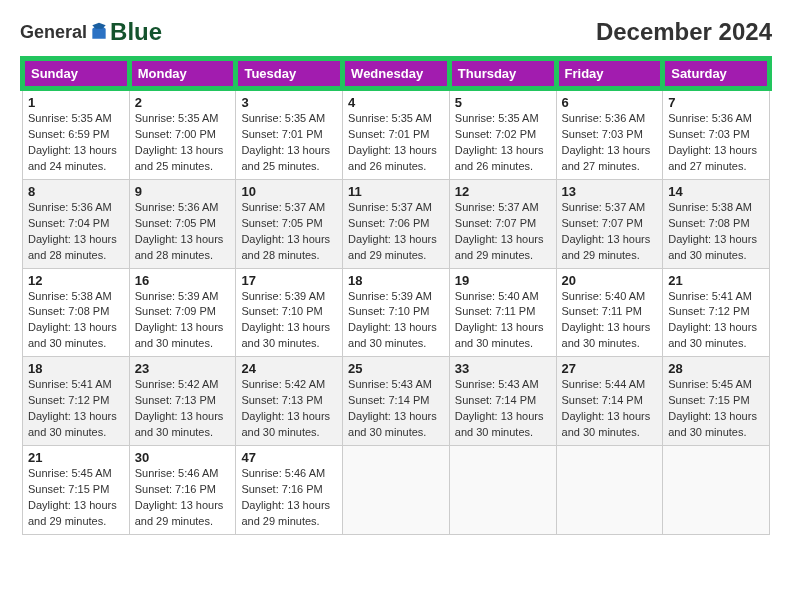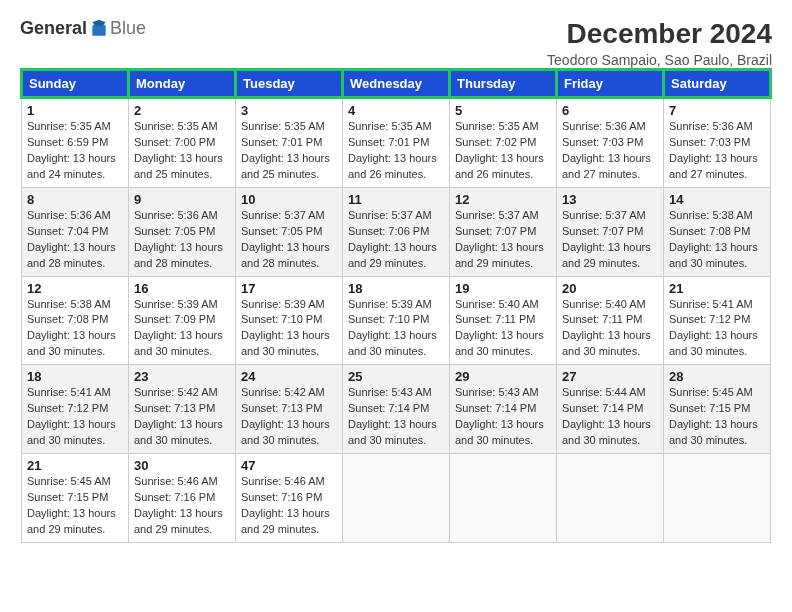--- a/index.html
+++ b/index.html
@@ -12,62 +12,62 @@
     }
     .page {
       width: 792px;
       height: 612px;
       padding: 18px 20px 10px 20px;
     }
     .header {
       display: flex;
       justify-content: space-between;
       align-items: flex-start;
-      margin-bottom: 0;
+      margin-bottom: 10px;
     }
     .logo {
       display: flex;
       flex-direction: column;
       align-items: flex-start;
     }
     .logo-text {
       display: flex;
       align-items: center;
     }
     .logo-icon {
       width: 20px;
       height: 20px;
       margin-left: 2px;
     }
     .title-section {
       text-align: right;
     }
     .month-title {
-      font-size: 28px;
+      font-size: 24px;
       font-weight: bold;
       color: #333;
     }
     .subtitle {
       font-size: 14px;
       color: #555;
       margin-top: 2px;
     }
     .calendar {
       width: 100%;
       border-collapse: collapse;
       table-layout: fixed;
     }
     .calendar th {
-      background-color: #1d4ed8;
+      background-color: #a21caf;
       color: white;
       text-align: left;
       padding: 5px 6px;
       font-size: 13px;
       font-weight: bold;
-      border: 3px solid #22c55e;
+      border: 5px solid #22c55e;
     }
     .calendar td {
       vertical-align: top;
       border: 1px solid #ccc;
       padding: 4px 5px;
       font-size: 9.5px;
       color: #333;
       height: 78px;
       background: #fff;
     }
@@ -101,26 +101,25 @@
 
 <div class="page">
   <div class="header">
     <div class="logo">
       <div class="logo-text">
         <span style="font-size:18px;font-weight:bold;color:#333;">General</span>
         <svg class="logo-icon" viewBox="0 0 24 24" xmlns="http://www.w3.org/2000/svg">
           <path d="M12 2 L20 8 L20 20 L4 20 L4 8 Z" fill="#2b72c4"></path>
           <path d="M8 8 L16 8 L20 4 L12 1 L4 4 Z" fill="#1a5fa0"></path>
         </svg>
-        <span style="font-size:18px;font-weight:normal;color:#737373;margin-left:1px;">Blue</span>
+        <span style="font-size:24px;font-weight:bold;color:#14532d;margin-left:1px;">Blue</span>
       </div>
     </div>
     <div class="title-section">
       <div class="month-title">December 2024</div>
-      <div class="subtitle">Teodoro Sampaio, Sao Paulo, Brazil</div>
     </div>
   </div>
 
   <table class="calendar">
     <thead>
       <tr>
       <th>Sunday</th>
           <th>Monday</th>
           <th>Tuesday</th>
           <th>Wednesday</th>
@@ -306,21 +305,21 @@
 and 30 minutes.</div>
           </td>
           <td>
             <span class="day-number">25</span>
             <div class="day-info" style="white-space: pre-line;">Sunrise: 5:43 AM
 Sunset: 7:14 PM
 Daylight: 13 hours
 and 30 minutes.</div>
           </td>
           <td>
-            <span class="day-number">29</span>
+            <span class="day-number">33</span>
             <div class="day-info" style="white-space: pre-line;">Sunrise: 5:43 AM
 Sunset: 7:14 PM
 Daylight: 13 hours
 and 30 minutes.</div>
           </td>
           <td>
             <span class="day-number">27</span>
             <div class="day-info" style="white-space: pre-line;">Sunrise: 5:44 AM
 Sunset: 7:14 PM
 Daylight: 13 hours

